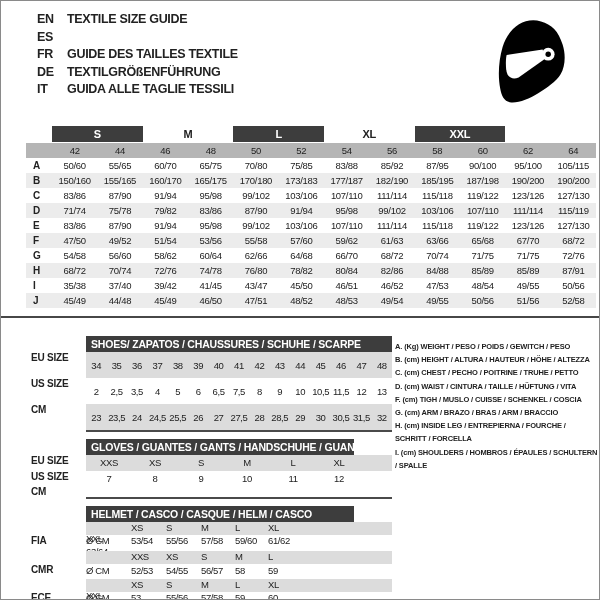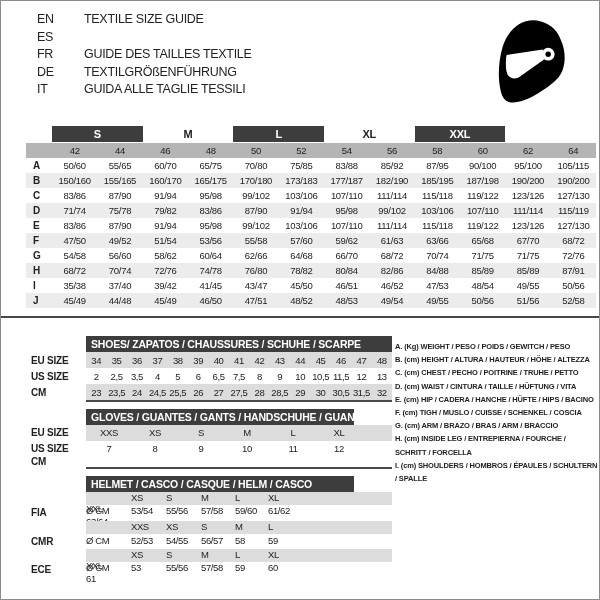--- a/index.html
+++ b/index.html
@@ -4,48 +4,48 @@
 <style>
   html,body { margin:0; padding:0; background:#fff; }
   * { box-sizing:border-box; }
   .page {
     position:relative; width:600px; height:600px; background:#fff;
     border:1px solid #8a8a8a; overflow:hidden; color:#222;
     font-family:"Liberation Sans", sans-serif;
   }
   
   .langs { position:absolute; left:36px; top:10px; }
-  .lang-row { display:flex; font-weight:normal; font-size:12.5px; line-height:17.6px; letter-spacing:-0.3px;gap:17px; }
+  .lang-row { display:flex; font-weight:bold; font-size:12.5px; line-height:17.6px; letter-spacing:-0.3px; }
   .lang-code { width:30px; flex:0 0 30px; }
   .helmet-wrap { position:absolute; left:492px; top:14px; width:80px; height:96px; }
 
   
   .main-table { position:absolute; left:25px; top:125px; width:570px; }
   .mrow { display:grid; grid-template-columns:26px repeat(12,1fr); }
   .band-row { height:16px; margin-bottom:1px; }
   .band { display:flex; align-items:center; justify-content:center; font-size:11px; font-weight:bold; letter-spacing:-0.2px; }
   .band.dark { background:var(--dark); color:#fff; }
   .mhead { background:var(--colhead); height:15px; }
   .mrow.data { height:15px; }
   .mcell { display:flex; align-items:center; justify-content:center; font-size:9.5px; letter-spacing:-0.3px; white-space:nowrap; }
   .mlabel { display:flex; align-items:center; justify-content:flex-start; padding-left:7px; font-size:10px; font-weight:bold; }
 
   .divider { position:absolute; left:0; top:315px; width:600px; height:2px; background:#474747; }
 
   
   .lower { position:absolute; left:30px; top:335px; width:366px; }
   .ltable { margin:0; }
-  .lrow { display:flex; align-items:center; }
+  .lrow { display:flex; align-items:flex-start; }
   .llabel { width:55px; flex:0 0 55px; font-weight:bold; font-size:10px; letter-spacing:-0.2px; display:flex; align-items:center; }
   .ltitle { background:var(--dark); color:#fff; font-weight:bold; font-size:10.5px; letter-spacing:-0.2px;
             height:16px; display:flex; align-items:center; padding-left:5px; white-space:nowrap; overflow:hidden; }
   .lcells { display:grid; width:306px; }
   .lcells .lcell { display:flex; align-items:center; justify-content:center; font-size:9.5px; letter-spacing:-0.4px; white-space:nowrap; }
   .gray { background:var(--rowgray); }
-  .shoes .lcells { grid-template-columns:repeat(15,1fr); height:16px; }
+  .shoes .lcells { grid-template-columns:repeat(15,1fr); height:26px; }
   .shoes .ltitle { width:306px; }
   .gloves .lcells { grid-template-columns:repeat(6,46px); height:15.5px; }
   .gloves .ltitle { width:268px; }
   .helm .lcells { grid-template-columns:45px 35px 35px 34px 33px 38px; }
   .helm .lcells .lcell { justify-content:flex-start; }
   .helm .sizes .lcells { height:13px; }
   .helm .vals .lcells { height:15.5px; }
   .helm .ltitle { width:268px; }
   .tline { height:2px; background:#4a4a4a; width:306px; margin-left:55px; } .gap8 { height:7px; }
 
@@ -448,20 +448,19 @@
           </div>
         </div>
       </div>
   </div>
 
   <div class="legend" id="legend">
       <div class="legend-item">A. (Kg) WEIGHT / PESO / POIDS / GEWITCH / PESO</div>
       <div class="legend-item">B. (cm) HEIGHT / ALTURA / HAUTEUR / HÖHE / ALTEZZA</div>
       <div class="legend-item">C. (cm) CHEST / PECHO / POITRINE / TRUHE / PETTO</div>
       <div class="legend-item">D. (cm) WAIST / CINTURA / TAILLE / HÜFTUNG / VITA</div>
-      <div class="legend-item">E. (cm) HIP / CADERA / HANCHE / HÜFTE / HIPS / BACINO</div>
       <div class="legend-item">F. (cm) TIGH / MUSLO / CUISSE / SCHENKEL / COSCIA</div>
       <div class="legend-item">G. (cm) ARM / BRAZO / BRAS / ARM / BRACCIO</div>
       <div class="legend-item">H. (cm) INSIDE LEG / ENTREPIERNA / FOURCHE / SCHRITT / FORCELLA</div>
       <div class="legend-item">I. (cm) SHOULDERS / HOMBROS / ÉPAULES / SCHULTERN / SPALLE</div>
     </div>
 
 </div>
 
 </body></html>

